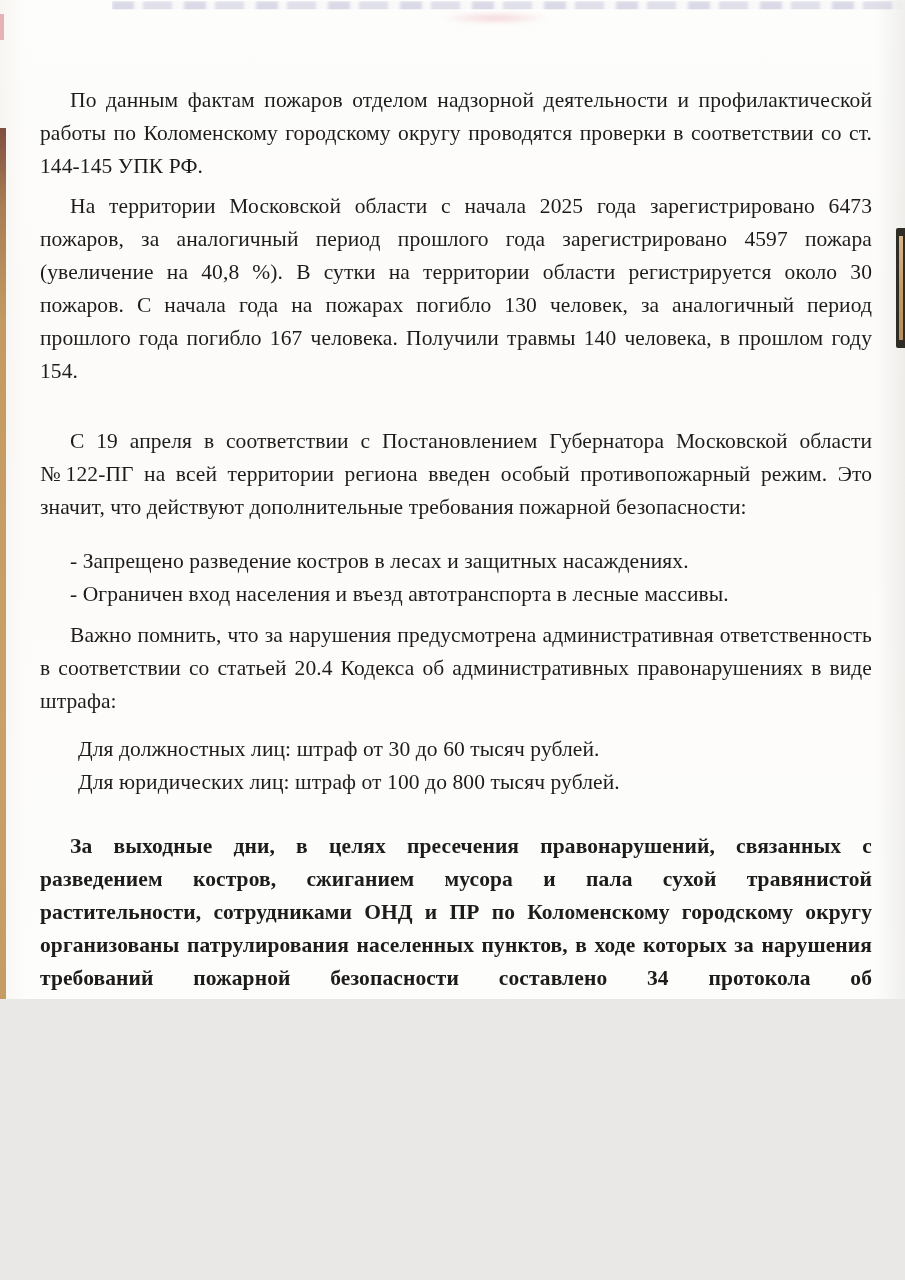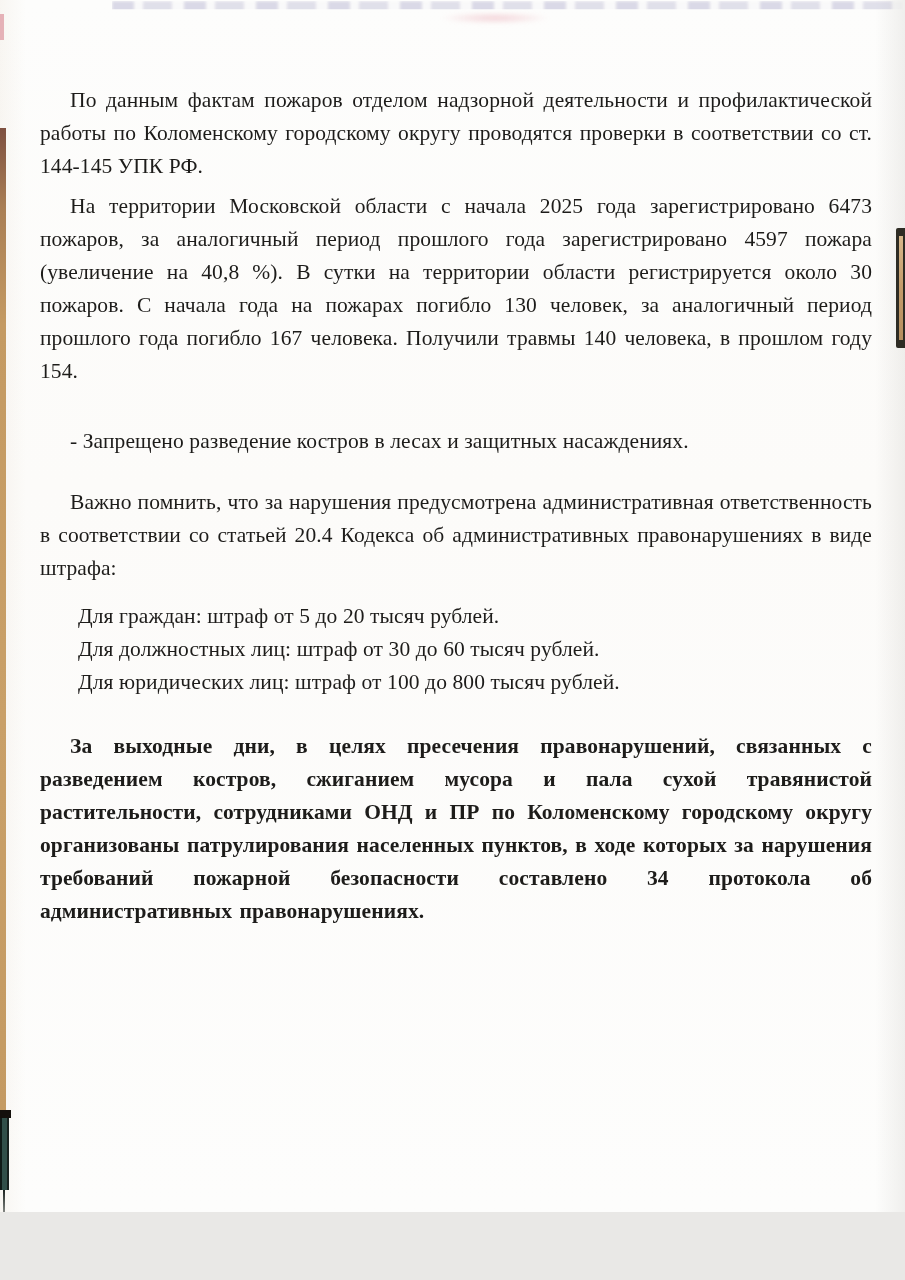--- a/index.html
+++ b/index.html
@@ -3,21 +3,21 @@
 <meta charset="utf-8">
 <style>
   html, body {
     margin: 0;
     padding: 0;
     background: #e9e8e6;
   }
   .page {
     position: relative;
     width: 905px;
-    height: 1212px;
+    height: 999px;
     margin: 0 auto;
     background:
       linear-gradient(180deg, #fdfdfc 0%, #fcfbf9 40%, #fdfdfc 100%);
     overflow: hidden;
     font-family: "Liberation Serif", "DejaVu Serif", serif;
     color: #1d1c1a;
   }
   
   .page::before {
     content: "";
@@ -115,28 +115,28 @@
     text-align: justify;
     letter-spacing: 0.1px;
   }
   .para {
     margin: 0 0 0 0;
     text-indent: 30px;
   }
   .para.p1 { margin-bottom: 7px; }
   .para.p2 { margin-bottom: 37px; }
   .para.p3 { margin-bottom: 21px; }
-  .para.p4 { margin-bottom: 15px; }
+  .para.p4 { margin-bottom: 15px; margin-top: 8px; }
   .list {
     list-style: none;
     margin: 0;
     padding: 0;
     text-align: left;
   }
-  .list.restrictions { margin-left: 30px; margin-bottom: 28px; }
+  .list.restrictions { margin-left: 30px; }
   .list.fines        { margin-left: 38px; margin-bottom: 31px; }
   .list li { margin: 0; }
   .para.bold {
     font-weight: 700;
     word-spacing: 2px;
   }
 </style>
 </head>
 <body>
 
@@ -150,29 +150,30 @@
   <div class="edge-dark-gap"></div>
   <div class="edge-teal-left"></div>
   <div class="edge-fade-line"></div>
 
   <div class="edge-right-dark"></div>
   <div class="edge-right-tan"></div>
 
   <div class="content">
     <p class="para p1">По данным фактам пожаров отделом надзорной деятельности и профилактической работы по Коломенскому городскому округу проводятся проверки в соответствии со ст. 144-145 УПК РФ.</p>
     <p class="para p2">На территории Московской области с начала 2025 года зарегистрировано 6473 пожаров, за аналогичный период прошлого года зарегистрировано 4597 пожара (увеличение на 40,8 %). В сутки на территории области регистрируется около 30 пожаров. С начала года на пожарах погибло 130 человек, за аналогичный период прошлого года погибло 167 человека. Получили травмы 140 человека, в прошлом году 154.</p>
+    <p class="para p3">С 19 апреля в соответствии с Постановлением Губернатора Московской области №122-ПГ на всей территории региона введен особый противопожарный режим. Это значит, что действуют дополнительные требования пожарной безопасности:</p>
 
     <ul class="list restrictions">
       <li>- Запрещено разведение костров в лесах и защитных насаждениях.</li>
+      <li>- Ограничен вход населения и въезд автотранспорта в лесные массивы.</li>
     </ul>
 
     <p class="para p4">Важно помнить, что за нарушения предусмотрена административная ответственность в соответствии со статьей 20.4 Кодекса об административных правонарушениях в виде штрафа:</p>
 
     <ul class="list fines">
-      <li>Для граждан: штраф от 5 до 20 тысяч рублей.</li>
       <li>Для должностных лиц: штраф от 30 до 60 тысяч рублей.</li>
       <li>Для юридических лиц: штраф от 100 до 800 тысяч рублей.</li>
     </ul>
 
     <p class="para bold">За выходные дни, в целях пресечения правонарушений, связанных с разведением костров, сжиганием мусора и пала сухой травянистой растительности, сотрудниками ОНД и ПР по Коломенскому городскому округу организованы патрулирования населенных пунктов, в ходе которых за нарушения требований пожарной безопасности составлено 34 протокола об административных правонарушениях.</p>
   </div>
 
 </div>
 
 </body></html>

